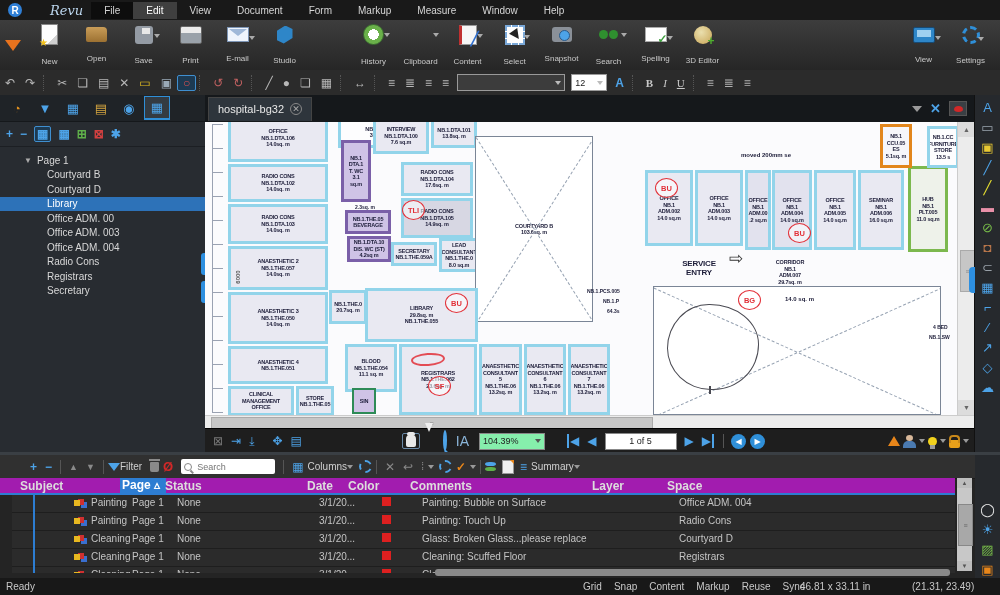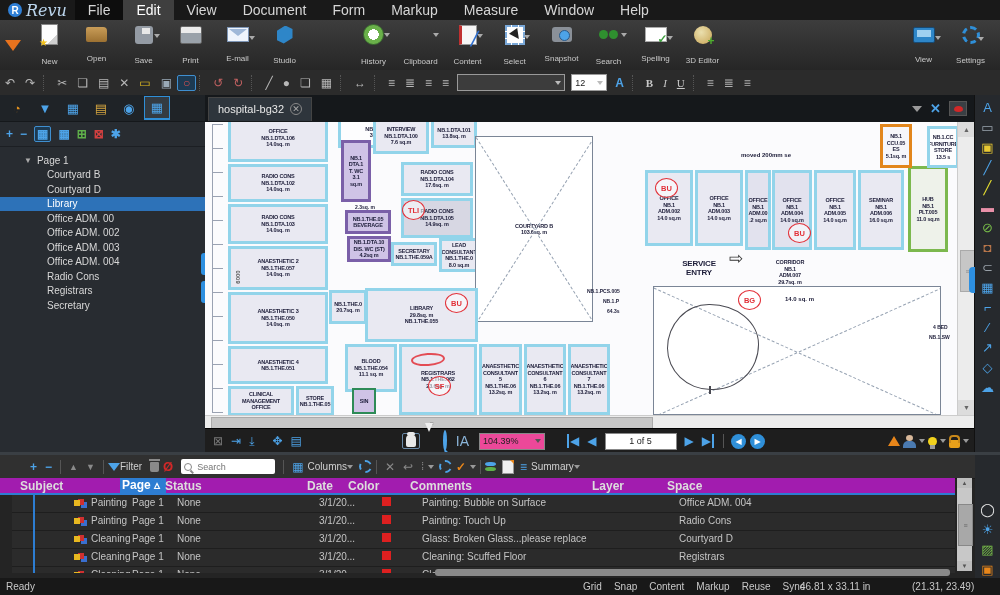--- a/index.html
+++ b/index.html
@@ -3,22 +3,22 @@
 <meta charset="utf-8">
 <style>
   html,body{margin:0;padding:0;background:#111;}
   #app{position:relative;width:1000px;height:595px;overflow:hidden;background:#222;
        font-family:"Liberation Sans",sans-serif;-webkit-font-smoothing:antialiased;}
   
   .menubar{position:absolute;left:0;top:0;right:0;height:20px;background:#191919;display:flex;align-items:center;}
   .logo{display:flex;align-items:center;gap:4px;padding:0 8px;}
   .logo-circle{width:14px;height:14px;border-radius:50%;background:#2f7fd6;color:#fff;font-size:10px;font-weight:bold;
        display:flex;align-items:center;justify-content:center;}
-  .logo-script{color:#bcd6ee;font-style:italic;font-size:16px;font-family:"DejaVu Serif",serif;}
-  .mitem{color:#d6d6d6;font-size:14px;padding:3px 13px;cursor:default;}
+  .logo-script{color:#bcd6ee;font-style:italic;font-size:13px;font-family:"DejaVu Serif",serif;margin-left:24px;}
+  .mitem{color:#d6d6d6;font-size:10px;padding:3px 13px;cursor:default;}
   .mitem.file{background:#0d0d0d;}
   .mitem.active{background:#3f3f3f;color:#fff;}
   
   .toolbar1{position:absolute;left:0;top:20px;right:0;height:50px;background:linear-gradient(#3d3d3d,#262626);
       display:flex;align-items:stretch;border-bottom:1px solid #161616;}
   .flyout{width:26px;display:flex;align-items:center;justify-content:center;}
   .flyout i{width:0;height:0;border-left:8px solid transparent;border-right:8px solid transparent;border-top:11px solid #e8731e;}
   #tb1-left,#tb1-right{display:flex;}
   #tb1-right{margin-left:auto;margin-right:6px;}
   .titem{width:47px;display:flex;flex-direction:column;align-items:center;justify-content:center;gap:12px;cursor:default;}
@@ -120,21 +120,21 @@
       display:flex;align-items:center;justify-content:center;color:#888;font-size:7px;letter-spacing:1px;}
   .navbar{position:absolute;left:0;top:333px;right:0;height:24px;background:#1e1e1e;display:flex;align-items:center;border-top:1px solid #000;}
   .nbi{color:#4da3e8;font-size:12px;margin:0 4px;}
   .nbi.gray{color:#777;}
   .nb-box{border:1px solid #6a8aa8;border-radius:2px;padding:1px 3px;display:flex;align-items:center;justify-content:center;}
   .hand{width:10px;height:12px;background:#e8e8e8;border-radius:4px 4px 2px 2px;position:relative;}
   .hand::before{content:"";position:absolute;top:-3px;left:1px;width:8px;height:4px;background:#e8e8e8;border-radius:2px;}
   .cursor-tri{width:0;height:0;border-left:4px solid transparent;border-right:4px solid transparent;border-top:9px solid #eee;transform:rotate(-35deg);}
   .mag{width:7px;height:7px;border:2px solid #4da3e8;border-radius:50%;position:relative;}
   .mag::after{content:"";position:absolute;right:-4px;bottom:-4px;width:5px;height:2px;background:#4da3e8;transform:rotate(45deg);}
-  .zoombox{width:58px;height:15px;background:#ec4899;border:1px solid #888;font-size:9px;color:#222;display:flex;align-items:center;padding:0 3px;margin:0 6px;}
+  .zoombox{width:58px;height:15px;background:#86efac;border:1px solid #888;font-size:9px;color:#222;display:flex;align-items:center;padding:0 3px;margin:0 6px;}
   .zoombox .dd{margin-left:auto;border-left:3px solid transparent;border-right:3px solid transparent;border-top:4px solid #555;width:0;height:0;}
   .pagebox{width:70px;height:15px;background:#fff;border:1px solid #888;font-size:9px;color:#222;display:flex;align-items:center;justify-content:center;margin:0 4px;}
   .navsep{width:1px;height:14px;background:#555;margin:0 5px;}
   .ncirc{width:15px;height:15px;border-radius:50%;background:#2f8fd8;color:#fff;font-size:8px;display:flex;align-items:center;justify-content:center;margin:0 2px;}
   .nav-right{margin-left:auto;display:flex;align-items:center;margin-right:6px;gap:3px;}
   .upar{width:0;height:0;border-left:6px solid transparent;border-right:6px solid transparent;border-bottom:10px solid #e8861a;}
   .person{width:13px;height:13px;position:relative;}
   .person::before{content:"";position:absolute;left:3px;top:0;width:7px;height:6px;border-radius:50%;background:#d8b89a;}
   .person::after{content:"";position:absolute;left:0;top:6px;width:13px;height:7px;border-radius:5px 5px 0 0;background:#4a7ab0;}
   .bulb{width:9px;height:9px;border-radius:50%;background:#f2d21d;position:relative;}
@@ -377,21 +377,20 @@
     <div class="tree">
       <div class="trow">
         <span class="caret2">▼</span>
         <span>Page 1</span>
       </div>
       <div id="tree-items">
           <div class="trow child">Courtyard B</div>
           <div class="trow child">Courtyard D</div>
           <div class="trow child selected">Library</div>
           <div class="trow child">Office ADM. 00</div>
-          <div class="trow child">Office ADM. 002</div>
           <div class="trow child">Office ADM. 003</div>
           <div class="trow child">Office ADM. 004</div>
           <div class="trow child">Radio Cons</div>
           <div class="trow child">Registrars</div>
           <div class="trow child">Secretary</div>
         </div>
     </div>
     <div class="lp-handle" style="top:158px;"></div>
     <div class="lp-handle" style="top:186px;"></div>
   </div>

